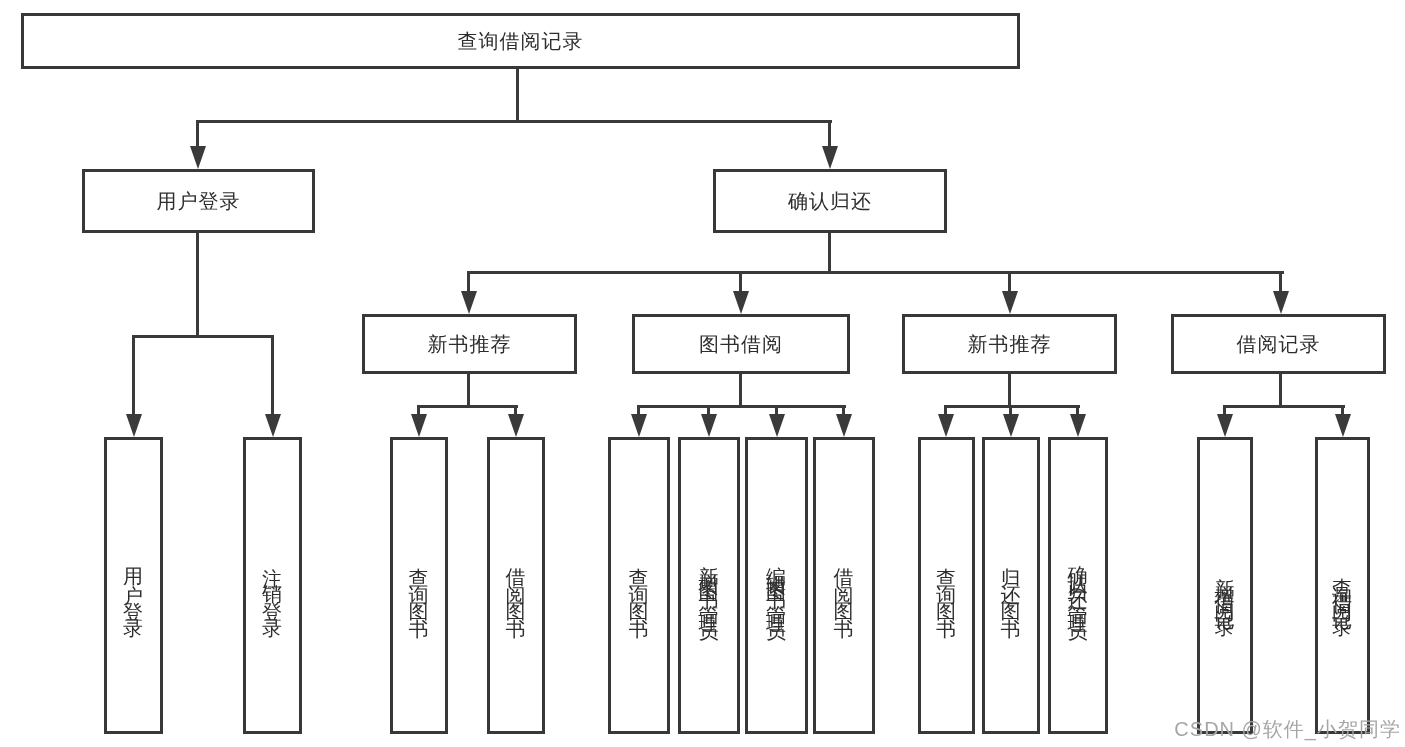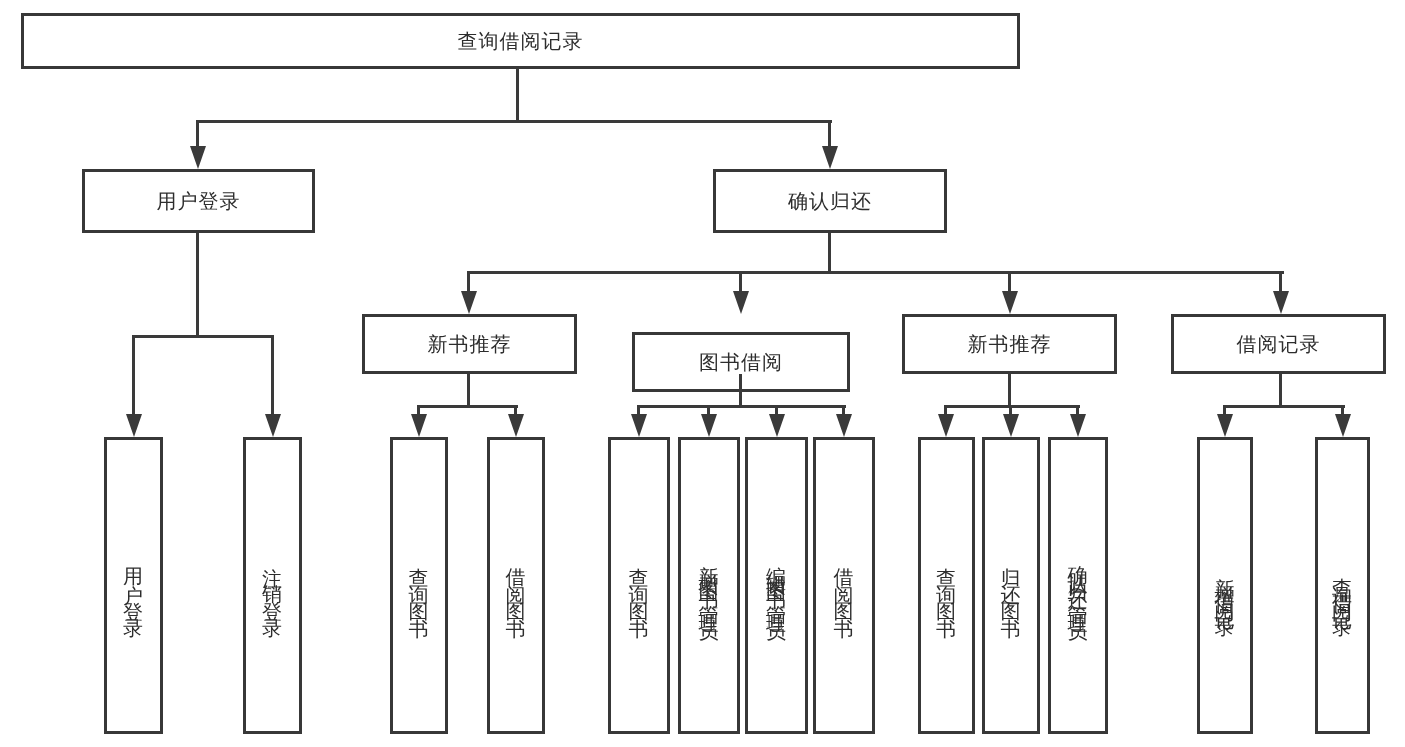--- a/index.html
+++ b/index.html
@@ -42,21 +42,21 @@
     top:716px;right:4px;
     font-size:20px;color:#a6a6a6;
     letter-spacing:1px;
     z-index:5;
   }
   
   #root        {left:21px;  top:13px;  width:999px; height:56px;}
   #user-login  {left:82px;  top:169px; width:233px; height:64px;}
   #book-mgmt   {left:713px; top:169px; width:234px; height:64px;}
   #new-book-rec    {left:362px;  top:314px; width:215px; height:60px;}
-  #book-borrow     {left:632px;  top:314px; width:218px; height:60px;margin-top:18px;}
+  #book-borrow     {left:632px;  top:314px; width:218px; height:60px;}
   #current-borrow  {left:902px;  top:314px; width:215px; height:60px;}
   #borrow-records  {left:1171px; top:314px; width:215px; height:60px;}
   .leaf{top:437px;height:297px;}
   #ul1{left:104px;width:59px;}  #ul2{left:243px;width:59px;}
   #nb1{left:390px;width:58px;}  #nb2{left:487px;width:58px;}
   #bb1{left:608px;width:62px;}  #bb2{left:678px;width:62px;}
   #bb3{left:745px;width:63px;}  #bb4{left:813px;width:62px;}
   #cb1{left:918px;width:57px;}  #cb2{left:982px;width:58px;}
   #cb3{left:1048px;width:60px;}
   #br1{left:1197px;width:56px;} #br2{left:1315px;width:55px;}
@@ -186,14 +186,15 @@
   <div class="vline" style="left:1076px;top:405px;height:13px;"></div>
   <div class="arrow" style="left:1070px;top:414px;"></div>
 
   <div class="vline" style="left:1279px;top:374px;height:34px;"></div>
   <div class="hline" style="left:1223px;top:405px;width:122px;"></div>
   <div class="vline" style="left:1223px;top:405px;height:13px;"></div>
   <div class="arrow" style="left:1217px;top:414px;"></div>
   <div class="vline" style="left:1341px;top:405px;height:13px;"></div>
   <div class="arrow" style="left:1335px;top:414px;"></div>
 
+  <div class="watermark">CSDN @软件_小贺同学</div>
 
 </div>
 
 </body></html>

